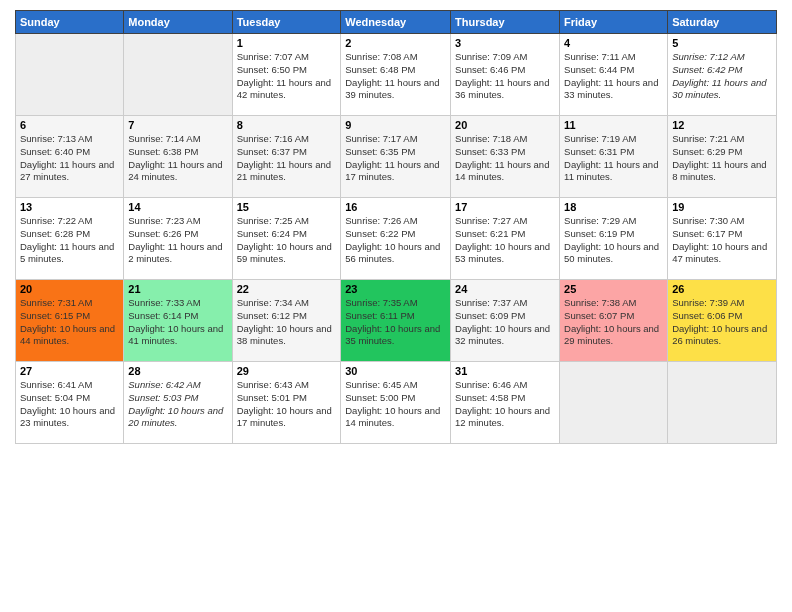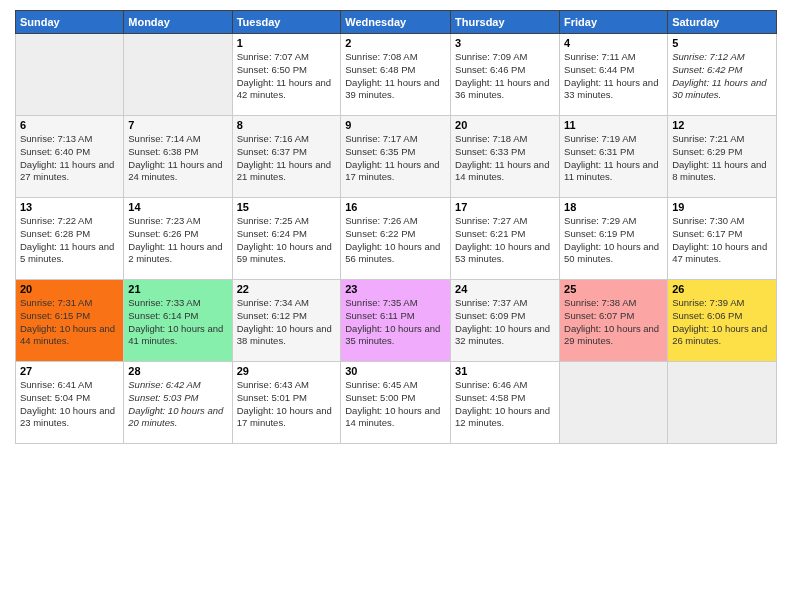--- a/index.html
+++ b/index.html
@@ -241,21 +241,21 @@
             <div class="day-info" style="white-space: pre-line;">Sunrise: 7:33 AM
 Sunset: 6:14 PM
 Daylight: 10 hours and 41 minutes.</div>
           </td>
           <td style="background: rgb(245, 245, 245);">
             <span class="day-num">22</span>
             <div class="day-info" style="white-space: pre-line;">Sunrise: 7:34 AM
 Sunset: 6:12 PM
 Daylight: 10 hours and 38 minutes.</div>
           </td>
-          <td style="background: #f0abfc;">
+          <td style="background: #22c55e;">
             <span class="day-num">23</span>
             <div class="day-info" style="white-space: pre-line;">Sunrise: 7:35 AM
 Sunset: 6:11 PM
 Daylight: 10 hours and 35 minutes.</div>
           </td>
           <td style="background: rgb(245, 245, 245);">
             <span class="day-num">24</span>
             <div class="day-info" style="white-space: pre-line;">Sunrise: 7:37 AM
 Sunset: 6:09 PM
 Daylight: 10 hours and 32 minutes.</div>

